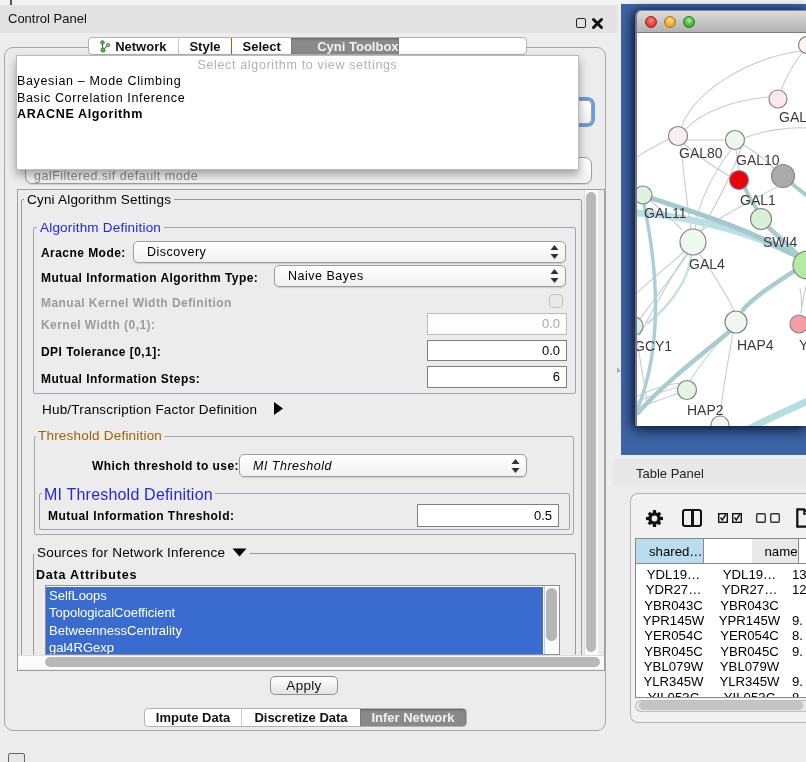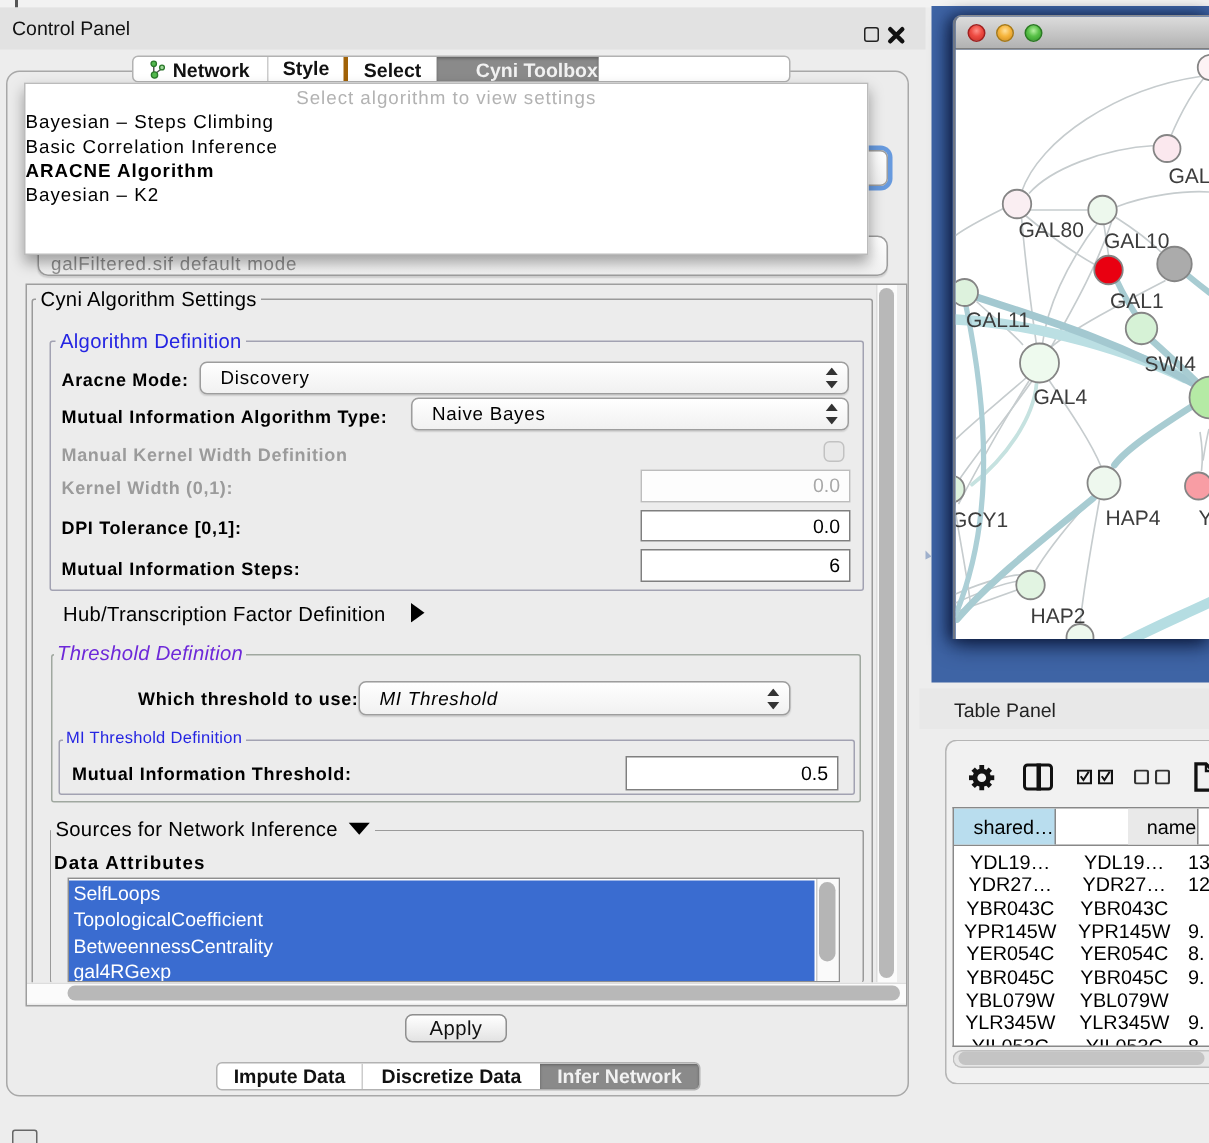--- a/index.html
+++ b/index.html
@@ -33,21 +33,21 @@
 <div class="abs" style="left:88px;top:37px;width:439px;height:18px;background:#fff;border:1px solid #b2b2b2;border-radius:4px;overflow:hidden;display:flex;">
   <div style="width:90px;display:flex;align-items:center;justify-content:center;border-right:1px solid #ccc;">
     <svg width="11" height="13" viewBox="0 0 11 13" style="margin-right:4px;">
       <path d="M2.5 3 L2.5 9 M3 9.5 L7.5 6" stroke="#555" stroke-width="1" fill="none"></path>
       <circle cx="2.5" cy="2.5" r="1.8" fill="#53b94e" stroke="#2c7a2c" stroke-width="0.9"></circle>
       <circle cx="8" cy="5" r="1.6" fill="#9fd89a" stroke="#2c7a2c" stroke-width="0.9"></circle>
       <circle cx="3" cy="10" r="2.1" fill="#53b94e" stroke="#2c7a2c" stroke-width="0.9"></circle>
     </svg>
     <span class="tabtxt">Network</span>
   </div>
-  <div style="width:54px;display:flex;align-items:flex-start;justify-content:center;border-right:3px solid #a16207;">
+  <div style="width:54px;display:flex;align-items:flex-end;justify-content:center;border-right:1px solid #a16207;">
       <span class="tabtxt">Style</span>
     </div>
   <div style="width:59px;display:flex;align-items:center;justify-content:center;">
       <span class="tabtxt">Select</span>
     </div>
   <div style="width:108px;display:flex;align-items:center;justify-content:flex-end;background:#8a8a8a;box-shadow:inset 0 1px 2px rgba(0,0,0,0.3);">
       <span class="tabtxt" style="color:#f2f2f2;">Cyni Toolbox</span>
     </div>
   <div style="width:128px;display:flex;align-items:center;justify-content:center;margin-top:30px;">
       <span class="tabtxt">jActiveMNodules</span>
@@ -97,33 +97,33 @@
 
 <div class="abs lbl" style="left:41px;top:372px;">Mutual Information Steps:</div>
 <div class="field" style="left:427px;top:366px;width:140px;height:22px;">6</div>
 
 <div class="abs" style="left:42px;top:402px;font-size:13.5px;letter-spacing:0.2px;color:#000;white-space:nowrap;">Hub/Transcription Factor Definition</div>
 <svg class="abs" style="left:273px;top:402px;" width="11" height="13" viewBox="0 0 11 13">
     <path d="M1 0 L10 6.5 L1 13 Z" fill="#000"></path>
   </svg>
 
 <div class="abs" style="left:34px;top:436px;width:540px;height:99px;border:1px solid #a0a8a0;border-radius:2px;"></div>
-<div class="abs" style="left:36px;top:428px;font-size:13.5px;letter-spacing:0.2px;color:#6d28d9;background:#ececec;padding:0 2px;font-style:italic;">Threshold Definition</div>
+<div class="abs" style="left:36px;top:428px;font-size:13.5px;letter-spacing:0.2px;color:#a16207;background:#ececec;padding:0 2px;">Threshold Definition</div>
 
 <div class="abs lbl" style="left:92px;top:459px;">Which threshold to use:</div>
 <div class="combo" style="left:239px;top:454px;width:288px;height:23px;font-style:italic;">
   <span class="ctext">MI Threshold</span>
   <svg class="stepper" viewBox="0 0 9 14">
       <path d="M4.5 0 L8.5 5 L0.5 5 Z" fill="#333"></path>
       <path d="M4.5 14 L8.5 9 L0.5 9 Z" fill="#333"></path>
     </svg>
 </div>
 
 <div class="abs" style="left:39px;top:493px;width:531px;height:37px;border:1px solid #a2a2b2;border-radius:2px;"></div>
-<div class="abs" style="left:42px;top:486px;font-size:11px;letter-spacing:0.2px;color:#2525e2;background:#ececec;padding:0 2px;">MI Threshold Definition</div>
+<div class="abs" style="left:42px;top:486px;font-size:16px;letter-spacing:0.2px;color:#2525e2;background:#ececec;padding:0 2px;">MI Threshold Definition</div>
 
 <div class="abs lbl" style="left:48px;top:509px;">Mutual Information Threshold:</div>
 <div class="field" style="left:417px;top:504px;width:142px;height:23px;line-height:22px;">0.5</div>
 
 <div class="abs" style="left:33px;top:553px;width:543px;height:102px;border:1px solid #9a9a9a;border-radius:2px;border-bottom:none;"></div>
 <div class="abs" style="left:34px;top:545px;font-size:13.5px;letter-spacing:0.2px;color:#000;background:#ececec;padding:0 3px;">Sources for Network Inference
   <svg width="15" height="9" viewBox="0 0 15 9" style="margin-left:3px;">
       <path d="M0.5 0.5 L14.5 0.5 L7.5 8.5 Z" fill="#000"></path>
     </svg>
 </div>
@@ -152,24 +152,23 @@
     </div>
   <div style="width:106px;display:flex;align-items:center;justify-content:center;background:#8a8a8a;box-shadow:inset 0 1px 2px rgba(0,0,0,0.3);">
       <span class="tabtxt" style="color:#f2f2f2;">Infer Network</span>
     </div>
 </div>
 
 <div class="abs" style="left:8px;top:753px;width:17px;height:16px;border:1.5px solid #666;border-radius:2px;background:#e7e7e7;"></div>
 
 <div class="abs" style="left:16px;top:55px;width:563px;height:115px;background:#fff;border:1px solid #bbb;box-shadow:0 5px 9px rgba(0,0,0,0.35);font-size:12.5px;letter-spacing:0.65px;padding-top:1px;">
   <div style="height:16.3px;line-height:16.3px;text-align:center;color:#b2b2b2;">Select algorithm to view settings</div>
-  <div style="height:16.3px;line-height:16.3px;padding-left:0px;color:#000;">Bayesian – Steps Climbing</div>
+  <div style="height:16.3px;line-height:16.3px;padding-left:0px;color:#000;">Bayesian – Mode Climbing</div>
   <div style="height:16.3px;line-height:16.3px;padding-left:0px;color:#000;">Basic Correlation Inference</div>
   <div style="height:16.3px;line-height:16.3px;padding-left:0px;color:#000;font-weight:bold;">ARACNE Algorithm</div>
-  <div style="height:16.3px;line-height:16.3px;padding-left:0px;color:#000;">Bayesian – K2</div>
 </div>
 
 <div class="abs" style="left:621px;top:4px;width:185px;height:451px;background:#3e64a5;"></div>
 
 <div class="abs" style="left:635px;top:10px;width:171px;height:416px;border-radius:6px 0 0 0;overflow:hidden;border-left:2px solid #6f7785;border-top:1px solid #888b90;box-shadow:0 4px 14px rgba(5,15,45,0.8), -3px 0 9px rgba(5,15,45,0.55);">
   <div style="height:22px;background:linear-gradient(#dcdcdc,#b2b2b2);border-bottom:1px solid #7d7d7d;position:relative;">
     <div style="position:absolute;left:8px;top:5px;width:12px;height:12px;border-radius:50%;background:radial-gradient(circle at 50% 35%, #ff9088 0%, #ee4b42 45%, #c62f27 100%);border:0.5px solid #a02020;"></div>
     <div style="position:absolute;left:27px;top:5px;width:12px;height:12px;border-radius:50%;background:radial-gradient(circle at 50% 35%, #ffe09a 0%, #f6b53c 45%, #cd8a1e 100%);border:0.5px solid #a87a18;"></div>
     <div style="position:absolute;left:46px;top:5px;width:12px;height:12px;border-radius:50%;background:radial-gradient(circle at 50% 35%, #b4f0a0 0%, #59c148 45%, #2f9428 100%);border:0.5px solid #2a7a22;"></div>
   </div>

